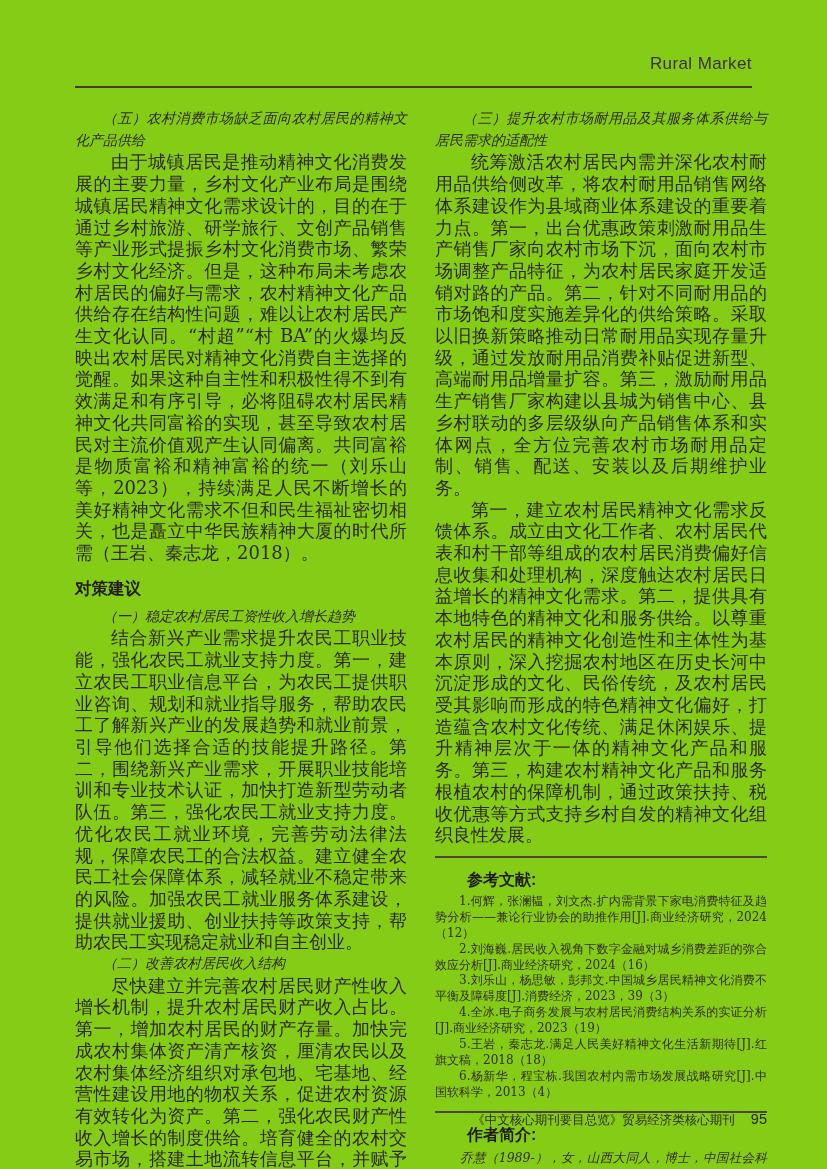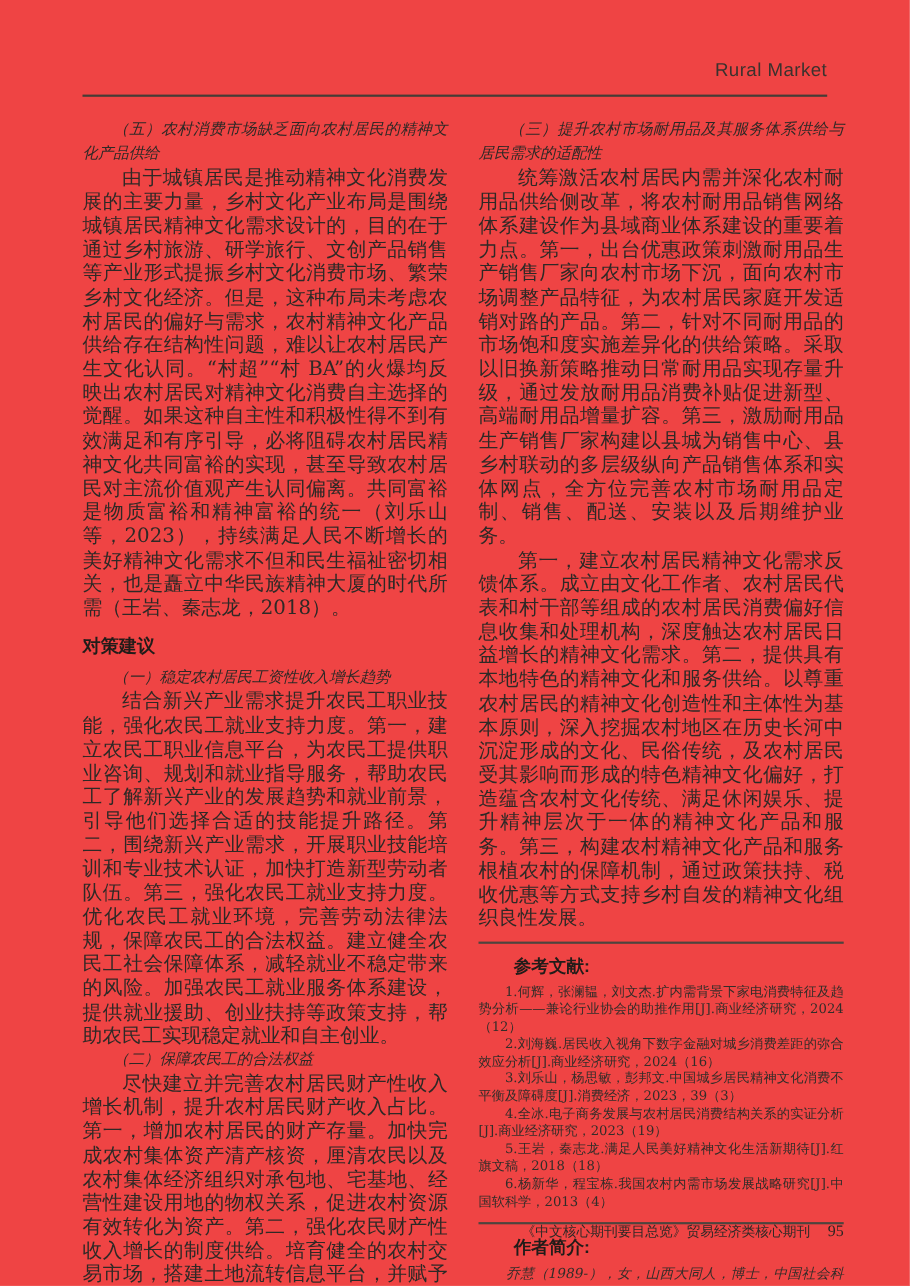--- a/index.html
+++ b/index.html
@@ -4,21 +4,21 @@
 <style>
   html,body{margin:0;padding:0;}
   body{
     width:827px;height:1169px;
     background:#f7f6f4;
     font-family:"DejaVu Serif","Liberation Serif",serif;
   }
   .page{
     position:relative;
     width:827px;height:1169px;
-    background:#ef4444;
+    background:#84cc16;
     overflow:hidden;
     color:#2e2926;
   }
   
   .running-head{
     position:absolute;left:75px;width:677px;top:54px;
     text-align:right;
     font-family:"Liberation Sans","DejaVu Sans",sans-serif;
     font-size:17px;letter-spacing:.4px;color:#3a322e;
   }
@@ -70,42 +70,42 @@
     color:#332d29;
   }
   .footer{
     position:absolute;left:75px;width:692px;bottom:40px;
     text-align:right;
     font-family:"Liberation Sans","DejaVu Sans",sans-serif;
     font-size:12.5px;color:#2e2926;
   }
   .footer .pageno{
     display:inline-block;margin-left:16px;
-    font-size:14.5px;color:#2a2522;font-family:Liberation Serif, serif;
+    font-size:14.5px;color:#2a2522;
   }
 </style>
 </head>
 <body>
 
 <div class="page">
 
   <div class="running-head">
     <span>Rural Market</span>
   </div>
   <div class="head-rule"></div>
 
   <div class="columns">
 
     <div class="col">
       <p class="subhead">（五）农村消费市场缺乏面向农村居民的精神文化产品供给</p>
       <p class="body">由于城镇居民是推动精神文化消费发展的主要力量，乡村文化产业布局是围绕城镇居民精神文化需求设计的，目的在于通过乡村旅游、研学旅行、文创产品销售等产业形式提振乡村文化消费市场、繁荣乡村文化经济。但是，这种布局未考虑农村居民的偏好与需求，农村精神文化产品供给存在结构性问题，难以让农村居民产生文化认同。“村超”“村 BA”的火爆均反映出农村居民对精神文化消费自主选择的觉醒。如果这种自主性和积极性得不到有效满足和有序引导，必将阻碍农村居民精神文化共同富裕的实现，甚至导致农村居民对主流价值观产生认同偏离。共同富裕是物质富裕和精神富裕的统一（刘乐山等，2023），持续满足人民不断增长的美好精神文化需求不但和民生福祉密切相关，也是矗立中华民族精神大厦的时代所需（王岩、秦志龙，2018）。</p>
       <div class="section-heading">对策建议</div>
       <p class="subhead">（一）稳定农村居民工资性收入增长趋势</p>
       <p class="body">结合新兴产业需求提升农民工职业技能，强化农民工就业支持力度。第一，建立农民工职业信息平台，为农民工提供职业咨询、规划和就业指导服务，帮助农民工了解新兴产业的发展趋势和就业前景，引导他们选择合适的技能提升路径。第二，围绕新兴产业需求，开展职业技能培训和专业技术认证，加快打造新型劳动者队伍。第三，强化农民工就业支持力度。优化农民工就业环境，完善劳动法律法规，保障农民工的合法权益。建立健全农民工社会保障体系，减轻就业不稳定带来的风险。加强农民工就业服务体系建设，提供就业援助、创业扶持等政策支持，帮助农民工实现稳定就业和自主创业。</p>
-      <p class="subhead">（二）保障农民工的合法权益</p>
+      <p class="subhead">（二）改善农村居民收入结构</p>
       <p class="body">尽快建立并完善农村居民财产性收入增长机制，提升农村居民财产收入占比。第一，增加农村居民的财产存量。加快完成农村集体资产清产核资，厘清农民以及农村集体经济组织对承包地、宅基地、经营性建设用地的物权关系，促进农村资源有效转化为资产。第二，强化农民财产性收入增长的制度供给。培育健全的农村交易市场，搭建土地流转信息平台，并赋予农民抵押、转让、出租土地的权利，有效盘活承包地和宅基地。提高农村集体资产管理水平，探索多种形式实现集体资产保值增值，盘活闲置资源发展壮大集体经济。同时，还需要根据不同地区农村居民的消费特征，如东北地区农村居民较高的土地承包费用支出会对其它消费形成“挤压效应”，给予针对性财政支持。</p>
     </div>
 
     <div class="col">
       <p class="subhead">（三）提升农村市场耐用品及其服务体系供给与居民需求的适配性</p>
       <p class="body">统筹激活农村居民内需并深化农村耐用品供给侧改革，将农村耐用品销售网络体系建设作为县域商业体系建设的重要着力点。第一，出台优惠政策刺激耐用品生产销售厂家向农村市场下沉，面向农村市场调整产品特征，为农村居民家庭开发适销对路的产品。第二，针对不同耐用品的市场饱和度实施差异化的供给策略。采取以旧换新策略推动日常耐用品实现存量升级，通过发放耐用品消费补贴促进新型、高端耐用品增量扩容。第三，激励耐用品生产销售厂家构建以县城为销售中心、县乡村联动的多层级纵向产品销售体系和实体网点，全方位完善农村市场耐用品定制、销售、配送、安装以及后期维护业务。</p>
       <p class="body">第一，建立农村居民精神文化需求反馈体系。成立由文化工作者、农村居民代表和村干部等组成的农村居民消费偏好信息收集和处理机构，深度触达农村居民日益增长的精神文化需求。第二，提供具有本地特色的精神文化和服务供给。以尊重农村居民的精神文化创造性和主体性为基本原则，深入挖掘农村地区在历史长河中沉淀形成的文化、民俗传统，及农村居民受其影响而形成的特色精神文化偏好，打造蕴含农村文化传统、满足休闲娱乐、提升精神层次于一体的精神文化产品和服务。第三，构建农村精神文化产品和服务根植农村的保障机制，通过政策扶持、税收优惠等方式支持乡村自发的精神文化组织良性发展。</p>
 
       <hr class="rule">
       <div class="block-title">参考文献:</div>

